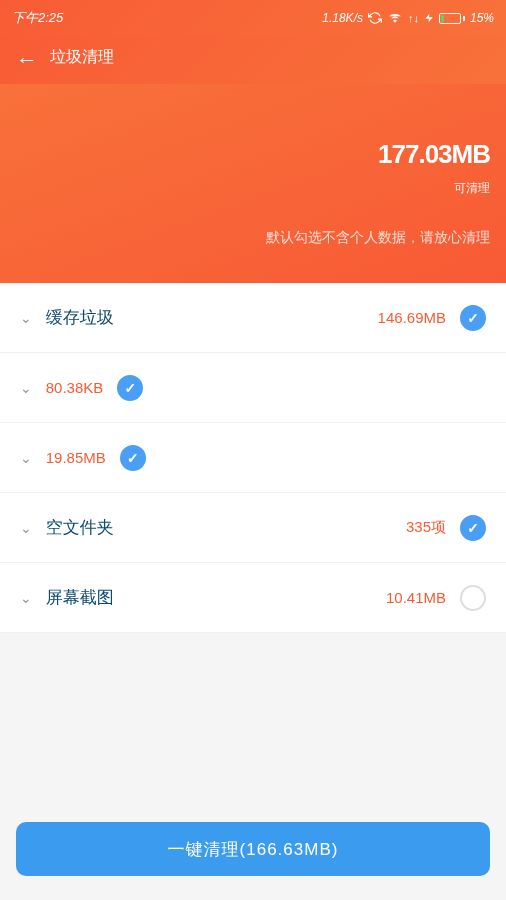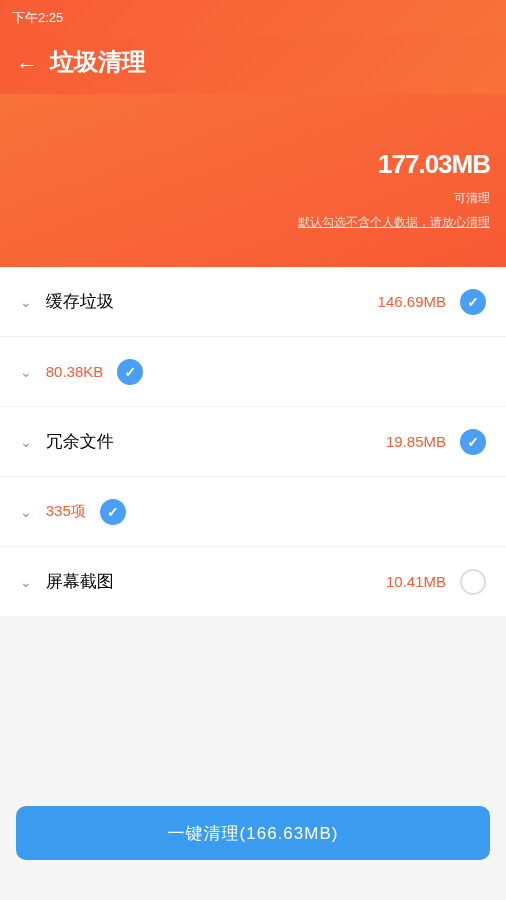--- a/index.html
+++ b/index.html
@@ -15,20 +15,21 @@
     
     .status-bar {
       height: 36px;
       background: linear-gradient(135deg, #f85c35 0%, #f8713a 100%);
       display: flex;
       align-items: center;
       justify-content: space-between;
       padding: 8px 12px;
       color: white;
       font-size: 13px;
+      font-style: italic;
     }
     .status-left { font-weight: 500; }
     .status-right {
       display: flex;
       align-items: center;
       gap: 5px;
       font-size: 12px;
     }
     .battery-icon {
       display: inline-flex;
@@ -68,22 +69,22 @@
       gap: 12px;
     }
     .back-btn {
       color: white;
       font-size: 22px;
       cursor: pointer;
       line-height: 1;
     }
     .header-title {
       color: white;
-      font-size: 24px;
-      font-weight: 700;
+      font-size: 16px;
+      font-weight: 400;
     }
 
     
     .hero {
       background: linear-gradient(160deg, #f8713a 0%, #f85a35 100%);
       padding: 30px 16px 36px 16px;
       text-align: right;
     }
     .hero-size {
       color: white;
@@ -97,23 +98,22 @@
       font-weight: 600;
     }
     .hero-label {
       color: white;
       font-size: 12px;
       margin-top: 8px;
       opacity: 0.95;
     }
     .hero-note {
       color: rgba(255,255,255,0.80);
-      font-size: 12px;
-      margin-top: 7px;
-      text-decoration: underline;
+      font-size: 14px;
+      margin-top: 32px;
     }
 
     
     .list {
       background: white;
       margin-top: 0;
     }
     .list-item {
       display: flex;
       align-items: center;
@@ -125,21 +125,21 @@
     .list-item:last-child {
       border-bottom: 1px solid #f0f0f0;
     }
     .chevron-icon {
       color: #999;
       font-size: 14px;
       margin-right: 14px;
       line-height: 1;
     }
     .item-name {
-      color: #000000;
+      color: #0c4a6e;
       font-size: 17px;
       font-weight: 500;
       flex: 1;
     }
     .item-size {
       color: #f85c35;
       font-size: 15px;
       margin-right: 14px;
       text-align: right;
     }
@@ -160,21 +160,21 @@
     .checkbox.checked::after {
       content: '✓';
       color: white;
       font-size: 14px;
       font-weight: bold;
     }
 
     
     .bottom-bar {
       position: absolute;
-      bottom: 16px;
+      bottom: 0;
       left: 0;
       right: 0;
       padding: 12px 16px 24px 16px;
       background: #f5f5f5;
     }
     .clean-btn {
       width: 100%;
       height: 54px;
       background: #3b9cef;
       border: none;
@@ -184,20 +184,42 @@
       font-weight: 500;
       cursor: pointer;
       letter-spacing: 1px;
     }
   </style>
 </head>
 <body>
 
 <div class="status-bar">
   <span class="status-left">下午2:25</span>
+  <div class="status-right">
+    <span>1.18K/s</span>
+    <svg width="14" height="14" viewBox="0 0 24 24" fill="none" stroke="white" stroke-width="2">
+      <polyline points="1 4 1 10 7 10"></polyline>
+      <polyline points="23 20 23 14 17 14"></polyline>
+      <path d="M20.49 9A9 9 0 0 0 5.64 5.64L1 10m22 4l-4.64 4.36A9 9 0 0 1 3.51 15"></path>
+    </svg>
+    <svg width="16" height="14" viewBox="0 0 24 24" fill="white">
+      <path d="M5 12.55a11 11 0 0 1 14.08 0M1.42 9a16 16 0 0 1 21.16 0M8.53 16.11a6 6 0 0 1 6.95 0L12 20l-3.47-3.89z"></path>
+    </svg>
+    <span style="font-size:11px;">↑↓</span>
+    <svg width="10" height="14" viewBox="0 0 24 24" fill="white">
+      <polygon points="13 2 3 14 12 14 11 22 21 10 12 10 13 2"></polygon>
+    </svg>
+    <div class="battery-icon">
+      <div class="battery-body">
+        <div class="battery-fill"></div>
+      </div>
+      <div class="battery-tip"></div>
+    </div>
+    <span>15%</span>
+  </div>
 </div>
 
 <div class="header">
   <span class="back-btn">←</span>
   <span class="header-title">垃圾清理</span>
 </div>
 
 <div class="hero">
   <div class="hero-size">
     <span>177.03</span><span>MB</span>
@@ -213,26 +235,26 @@
     <span class="item-size">146.69MB</span>
     <div class="checkbox checked"></div>
   </div>
     <div class="list-item">
     <span class="chevron-icon">⌄</span>
     <span class="item-size">80.38KB</span>
     <div class="checkbox checked"></div>
   </div>
     <div class="list-item">
     <span class="chevron-icon">⌄</span>
-    <span class="item-name">冗余文件</span>
     <span class="item-size">19.85MB</span>
     <div class="checkbox checked"></div>
   </div>
     <div class="list-item">
     <span class="chevron-icon">⌄</span>
+    <span class="item-name">空文件夹</span>
     <span class="item-size">335项</span>
     <div class="checkbox checked"></div>
   </div>
     <div class="list-item">
     <span class="chevron-icon">⌄</span>
     <span class="item-name">屏幕截图</span>
     <span class="item-size">10.41MB</span>
     <div class="checkbox "></div>
   </div>
   </div>

